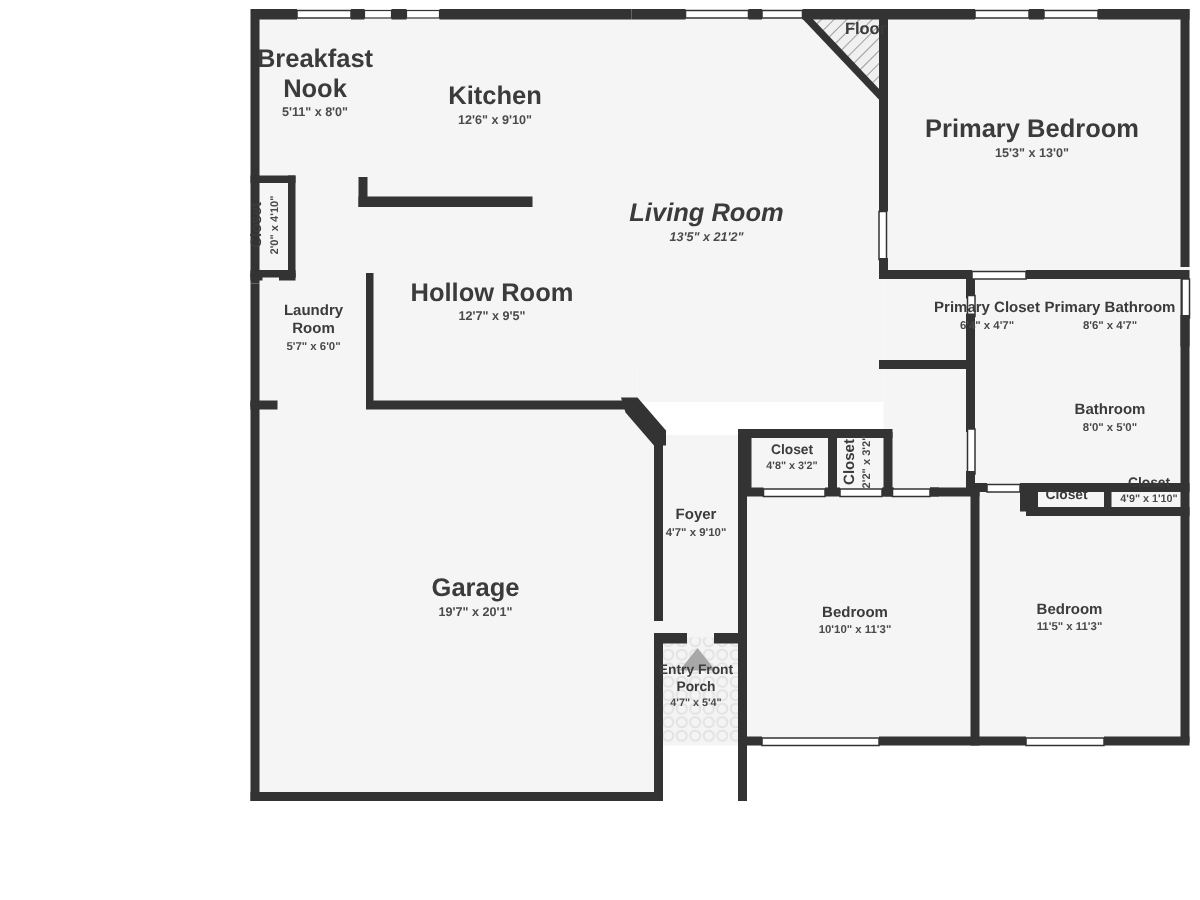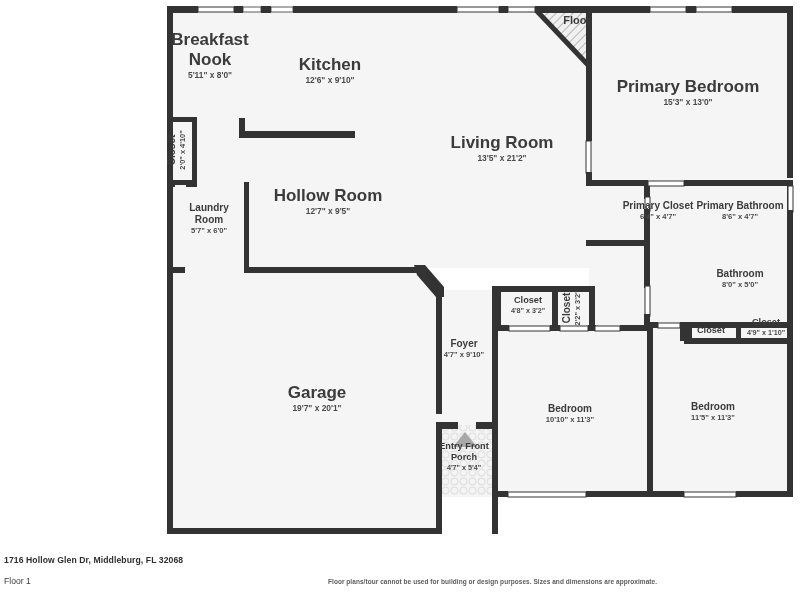--- a/index.html
+++ b/index.html
@@ -282,21 +282,21 @@
     <div class="lbl sm multiline" style="left:209px; top:219px; width:70px;">
       <span class="nm">Laundry Room</span>
       <span class="dm">5'7" x 6'0"</span>
     </div>
 
     <div class="lbl" style="left:328px; top:201px;">
       <span class="nm">Hollow Room</span>
       <span class="dm">12'7" x 9'5"</span>
     </div>
 
-    <div class="lbl" style="left:502px; top:148px;">
+    <div class="lbl" style="left:471px; top:148px;font-style:italic;">
       <span class="nm">Living Room</span>
       <span class="dm">13'5" x 21'2"</span>
     </div>
 
     <div class="lbl fire" style="left:577px; top:20px;">
       <span class="nm">Floor</span>
     </div>
 
     <div class="lbl" style="left:656px; top:92px;margin-left:32px;">
       <span class="nm">Primary Bedroom</span>
@@ -357,19 +357,14 @@
       <span class="nm">Closet</span>
     </div>
 
     <div class="lbl xs" style="left:766px; top:327px;">
       <span class="nm">Closet</span>
       <span class="dm">4'9" x 1'10"</span>
     </div>
 
   </div>
 
-  <div id="footer">
-    <div id="addr">1716 Hollow Glen Dr, Middleburg, FL 32068</div>
-    <div id="floorlabel">Floor 1</div>
-    <div id="disclaimer">Floor plans/tour cannot be used for building or design purposes. Sizes and dimensions are approximate.</div>
-  </div>
 
 </div>
 
 </body></html>

